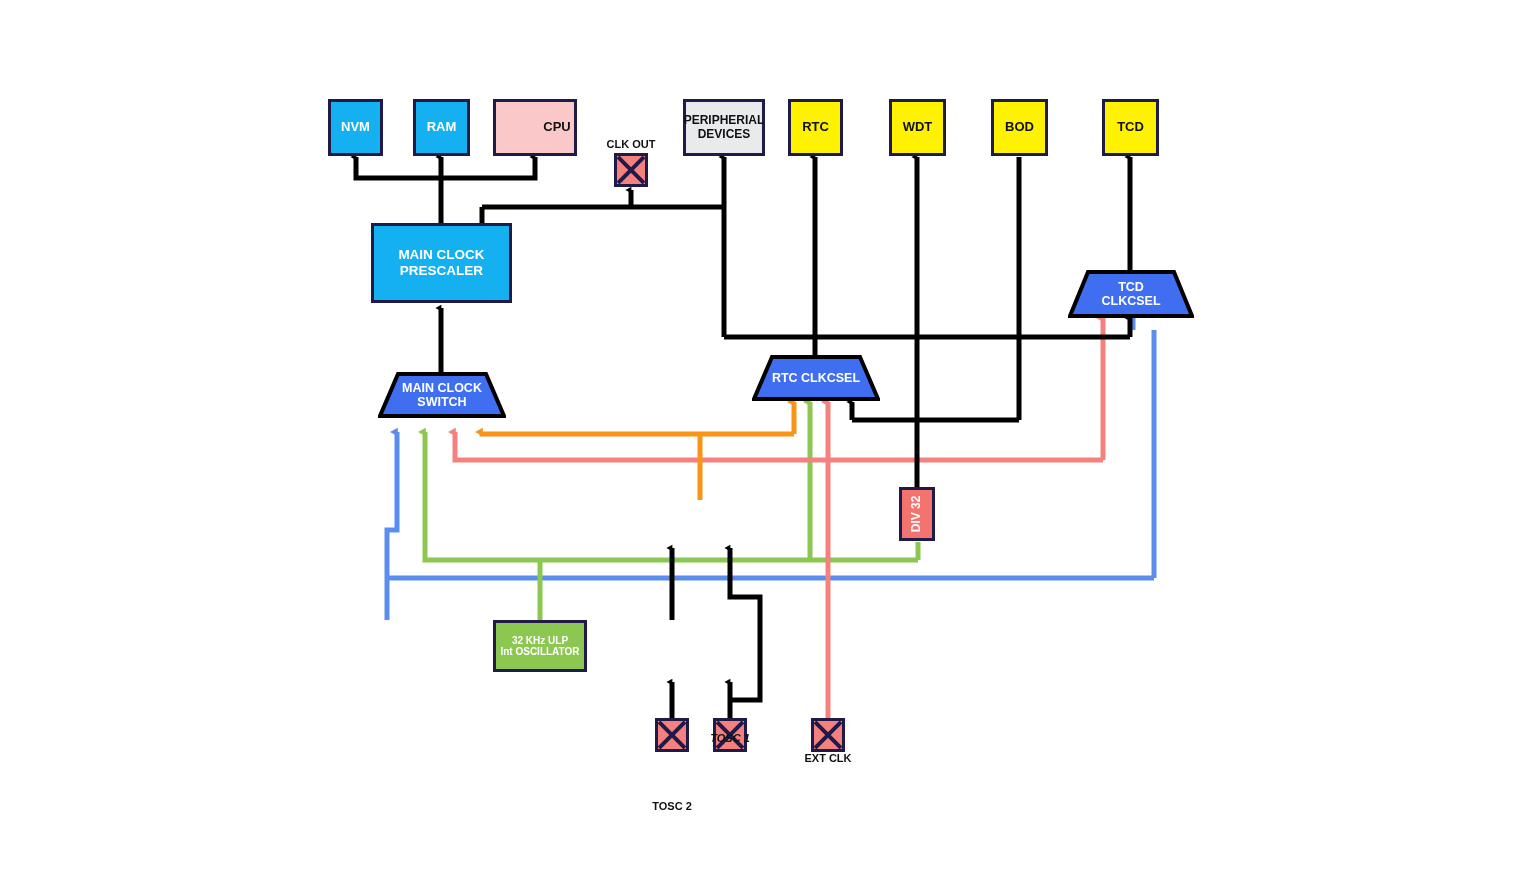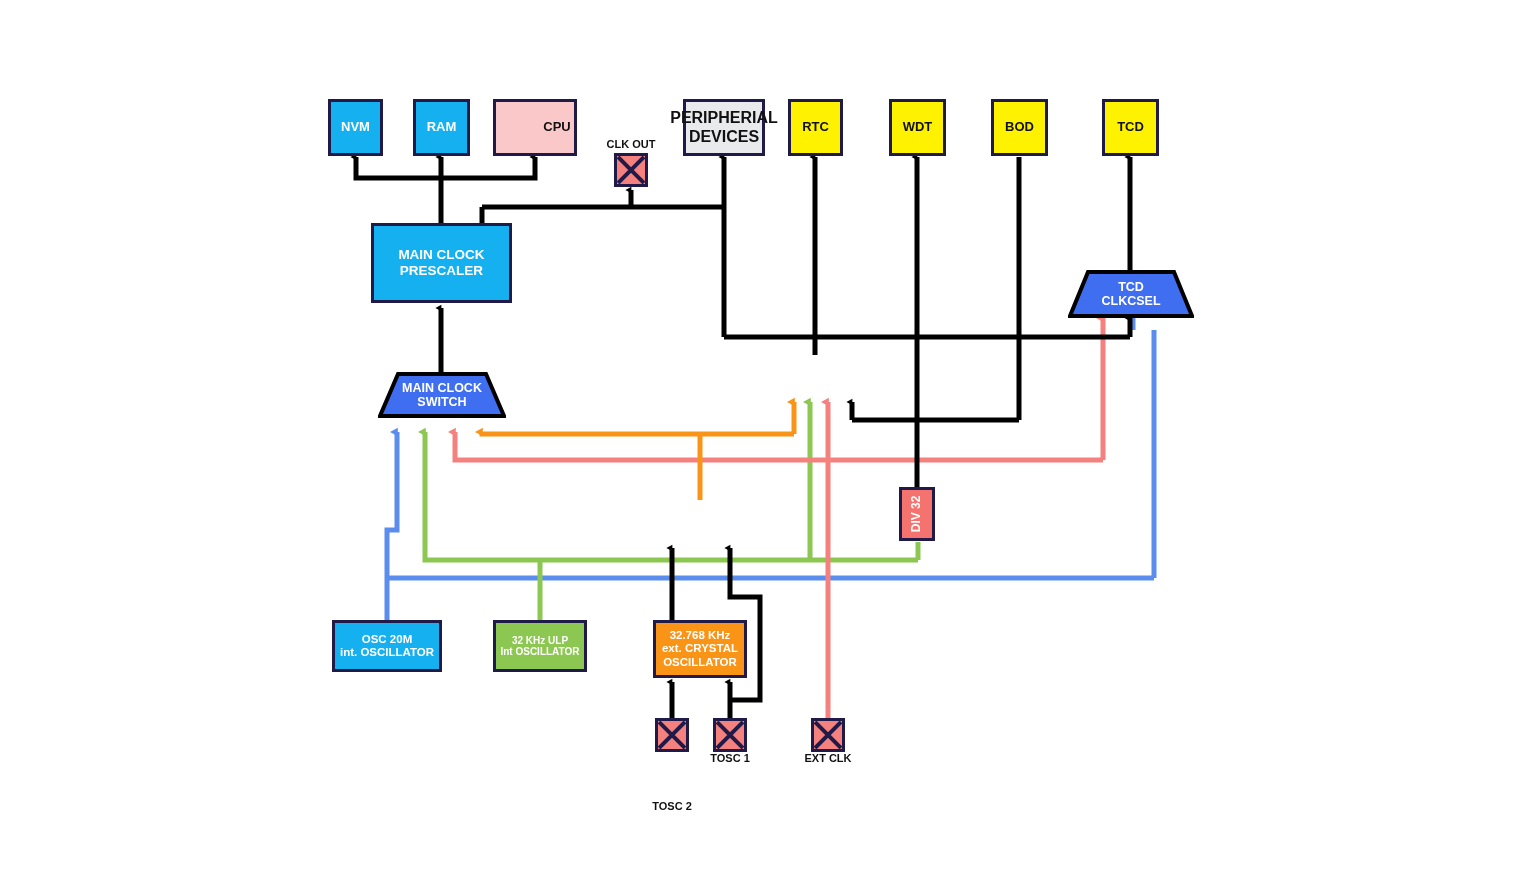--- a/index.html
+++ b/index.html
@@ -4,21 +4,21 @@
 <style>
   html,body{margin:0;padding:0;background:#ffffff;}
   body{width:1516px;height:872px;font-family:"Liberation Sans",sans-serif;overflow:hidden;}
   #stage{position:relative;width:1516px;height:872px;background:#ffffff;}
   svg#wires{position:absolute;left:0;top:0;width:1516px;height:872px;}
   .node{position:absolute;box-sizing:border-box;border:3px solid #201a49;
         display:flex;align-items:center;justify-content:center;text-align:center;
         font-weight:bold;line-height:1.15;}
   .n-nvm,.n-ram{background:#15b0ef;color:#ffffff;font-size:13px;}
   .n-cpu{background:#fac8c8;color:#111111;font-size:13px;}
-  .n-periph{background:#e9eaec;color:#111111;font-size:16px;}
+  .n-periph{background:#e9eaec;color:#111111;font-size:12px;}
   .n-yellow{background:#fff200;color:#111111;font-size:13px;}
   .n-presc{background:#15b0ef;color:#ffffff;font-size:13.5px;}
   .n-osc20{background:#15b0ef;color:#ffffff;font-size:11.5px;}
   .n-ulp{background:#8cc751;color:#ffffff;font-size:10px;}
   .n-xtal{background:#f99417;color:#ffffff;font-size:11.5px;}
   .n-div32{background:#f4736f;color:#ffffff;font-size:12px;}
   .n-div32 span{transform:rotate(-90deg);white-space:nowrap;font-weight:bold;}
   .pad{position:absolute;box-sizing:border-box;width:34px;height:34px;
        border:3px solid #201a49;background:#f4817d;}
   .padlbl{position:absolute;font-size:11px;font-weight:bold;color:#111111;
@@ -182,63 +182,60 @@
   </div>
 
   <div class="mux" style="left:378px;top:372px;width:128px;height:46px;">
     <svg width="128" height="46" viewBox="0 0 128 46">
       <path d="M20,2 L108,2 L126,44 L2,44 Z" fill="#3f6ef0" stroke="#000000" stroke-width="4"></path>
     </svg>
     <span style="white-space:pre-line;">MAIN CLOCK
 SWITCH</span>
   </div>
 
+  <div class="mux" style="left:752px;top:355px;width:128px;height:46px;">
+    <svg width="128" height="46" viewBox="0 0 128 46">
+      <path d="M20,2 L108,2 L126,44 L2,44 Z" fill="#3f6ef0" stroke="#000000" stroke-width="4"></path>
+    </svg>
+    <span>RTC CLKCSEL</span>
+  </div>
 
   <div class="mux" style="left:1068px;top:270px;width:126px;height:48px;">
     <svg width="126" height="48" viewBox="0 0 126 48">
       <path d="M20,2 L106,2 L124,46 L2,46 Z" fill="#3f6ef0" stroke="#000000" stroke-width="4"></path>
     </svg>
     <span style="white-space:pre-line;">TCD
 CLKCSEL</span>
   </div>
 
 
   <div class="node n-div32" style="left:899px;top:487px;width:36px;height:54px;">
     <span style="display: inline-block; transform: rotate(-90deg); white-space: nowrap;">DIV 32</span>
   </div>
 
-  <div class="node n-osc20" style="left:332px;top:620px;width:110px;height:52px;white-space:pre-line;">
-    <span>OSC 20M
-int. OSCILLATOR</span>
-  </div>
 
   <div class="node n-ulp" style="left:493px;top:620px;width:94px;height:52px;white-space:pre-line;">
     <span>32 KHz ULP
 Int OSCILLATOR</span>
   </div>
 
-  <div class="node n-xtal" style="left:653px;top:620px;width:94px;height:58px;white-space:pre-line;">
-    <span>32.768 KHz
-ext. CRYSTAL
-OSCILLATOR</span>
-  </div>
 
   <div class="pad" style="left:655px;top:718px;">
     <svg width="28" height="28" viewBox="0 0 28 28">
       <path d="M1,1 L27,27 M27,1 L1,27" stroke="#201a49" stroke-width="4" fill="none"></path>
     </svg>
   </div>
   <div class="padlbl" style="left:637px;top:752px;width:70px;margin-top:48px;">TOSC 2</div>
 
   <div class="pad" style="left:713px;top:718px;">
     <svg width="28" height="28" viewBox="0 0 28 28">
       <path d="M1,1 L27,27 M27,1 L1,27" stroke="#201a49" stroke-width="4" fill="none"></path>
     </svg>
   </div>
-  <div class="padlbl" style="left:695px;top:752px;width:70px;">TOSC 1</div>
+  <div class="padlbl" style="left:695px;top:732px;width:70px;font-style:italic;">TOSC 1</div>
 
   <div class="pad" style="left:811px;top:718px;">
     <svg width="28" height="28" viewBox="0 0 28 28">
       <path d="M1,1 L27,27 M27,1 L1,27" stroke="#201a49" stroke-width="4" fill="none"></path>
     </svg>
   </div>
   <div class="padlbl" style="left:793px;top:752px;width:70px;">EXT CLK</div>
 
 </div>
 

